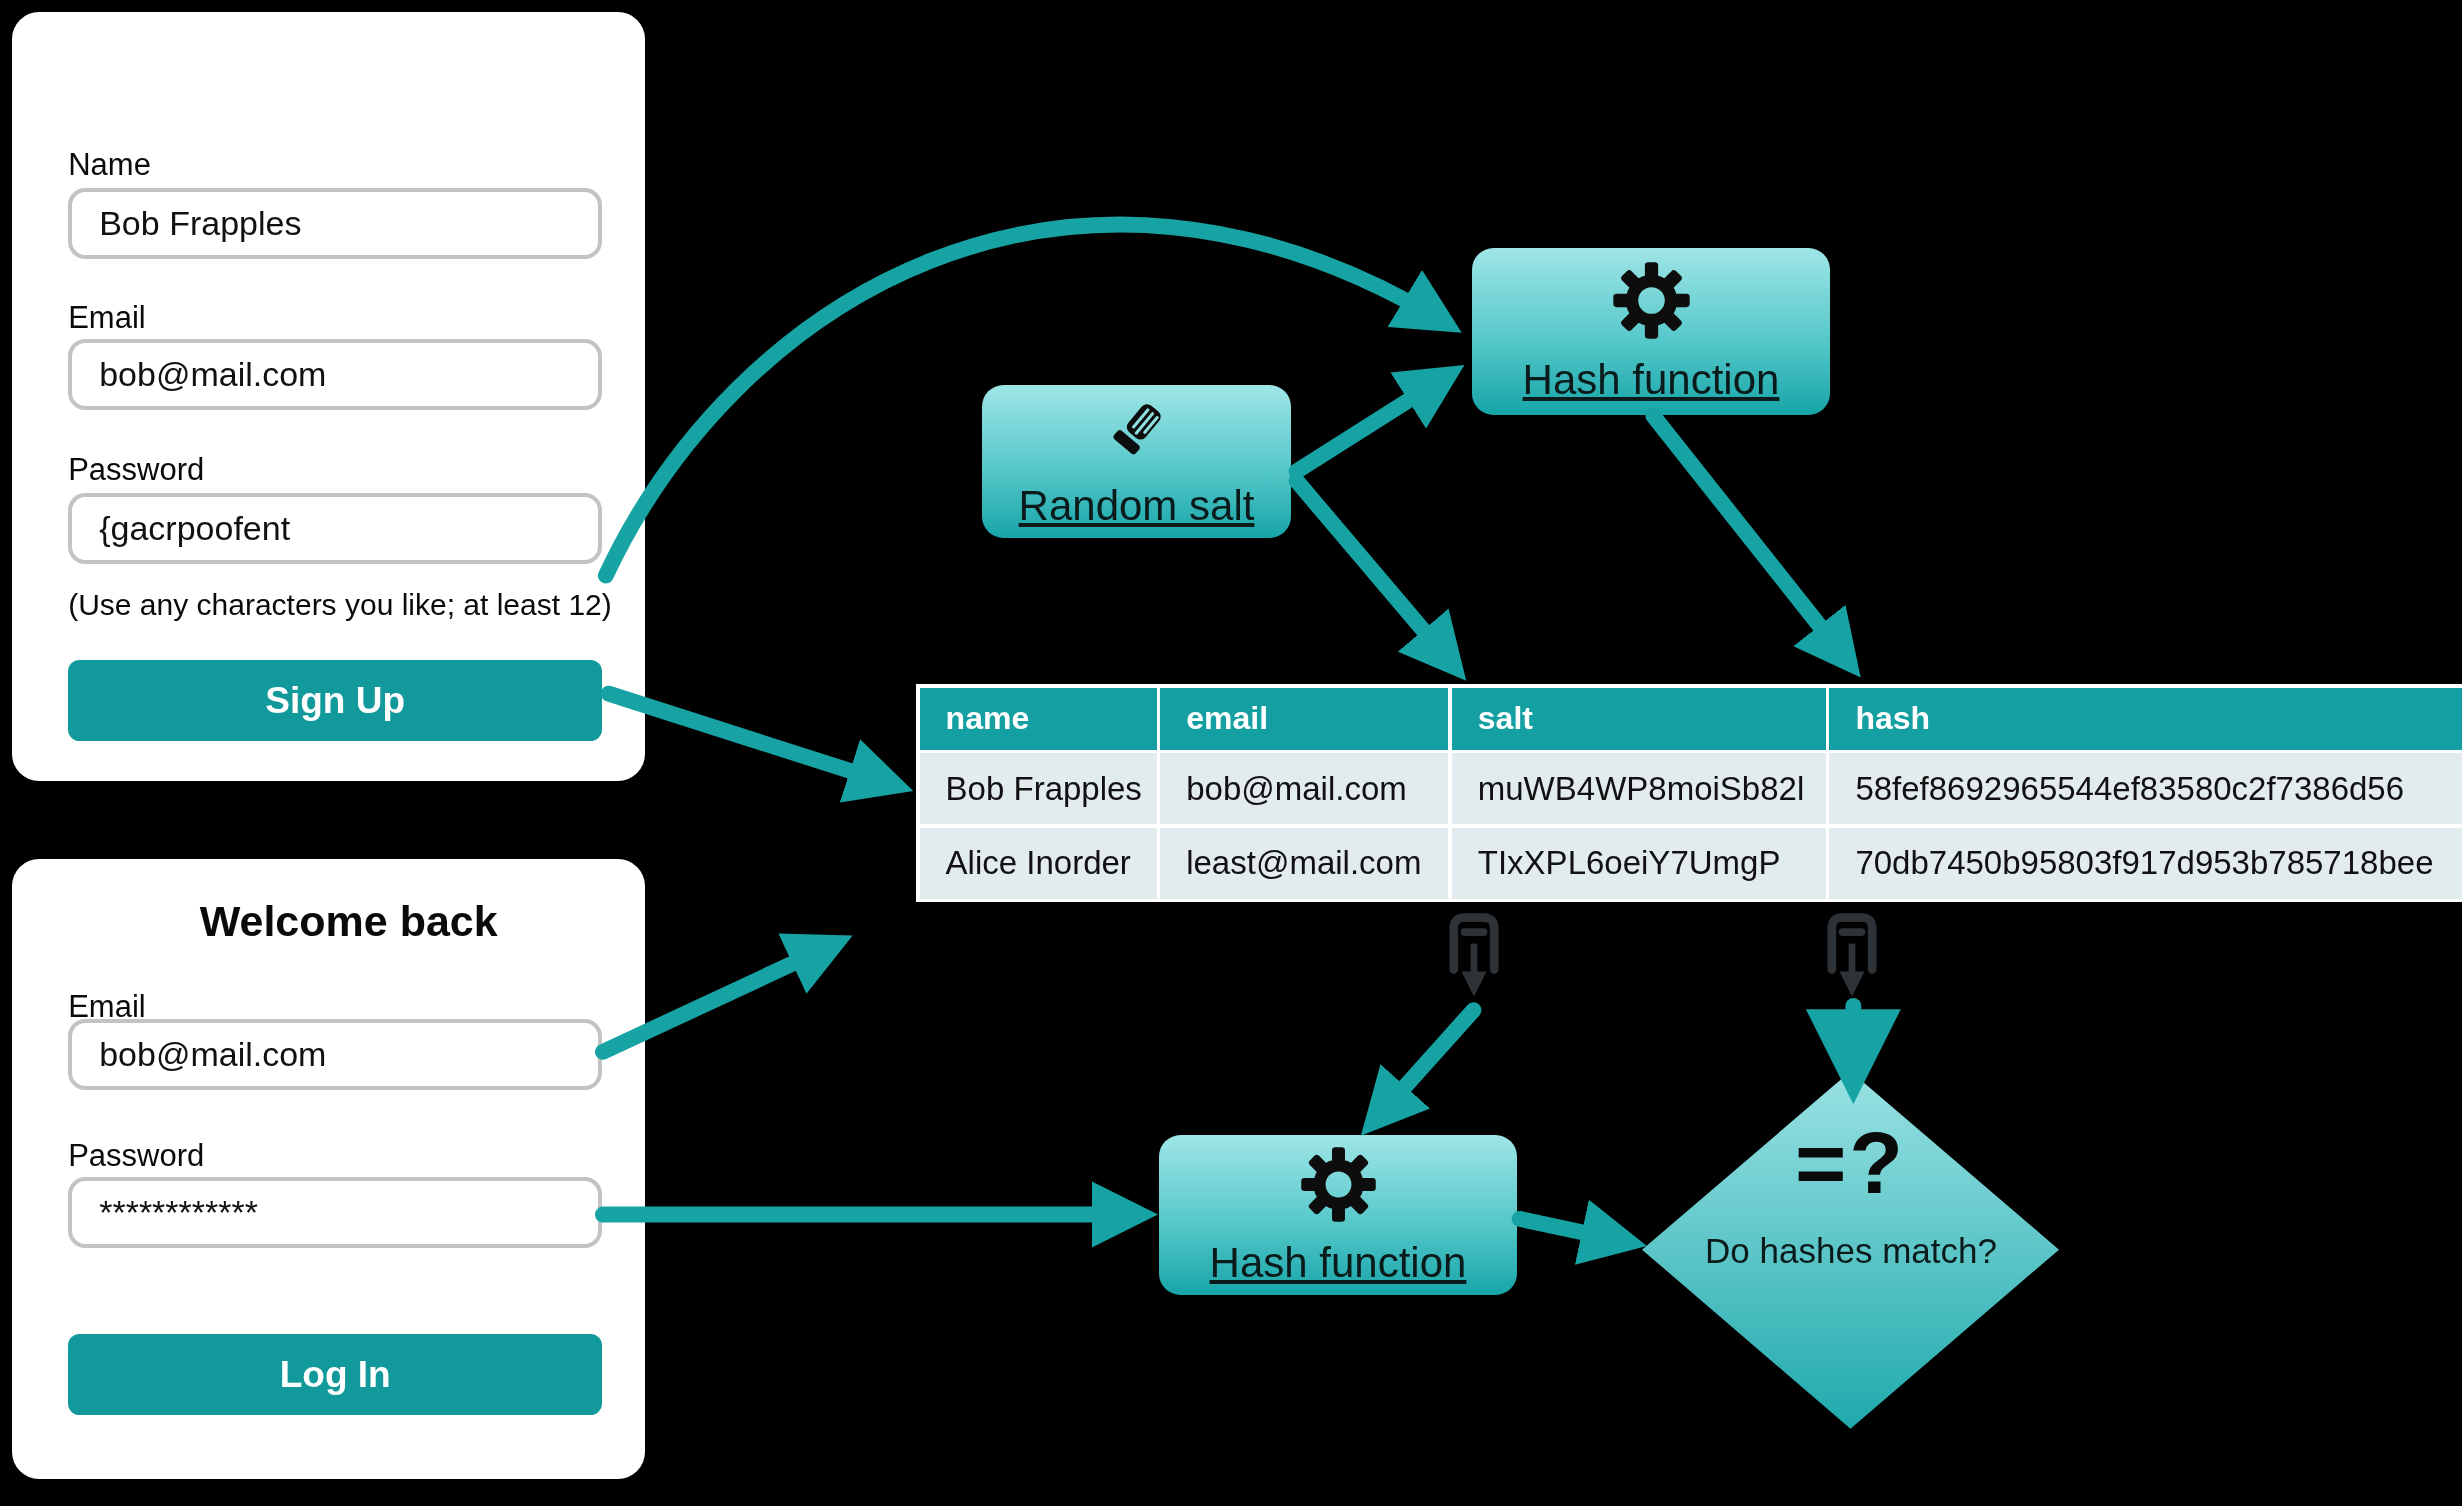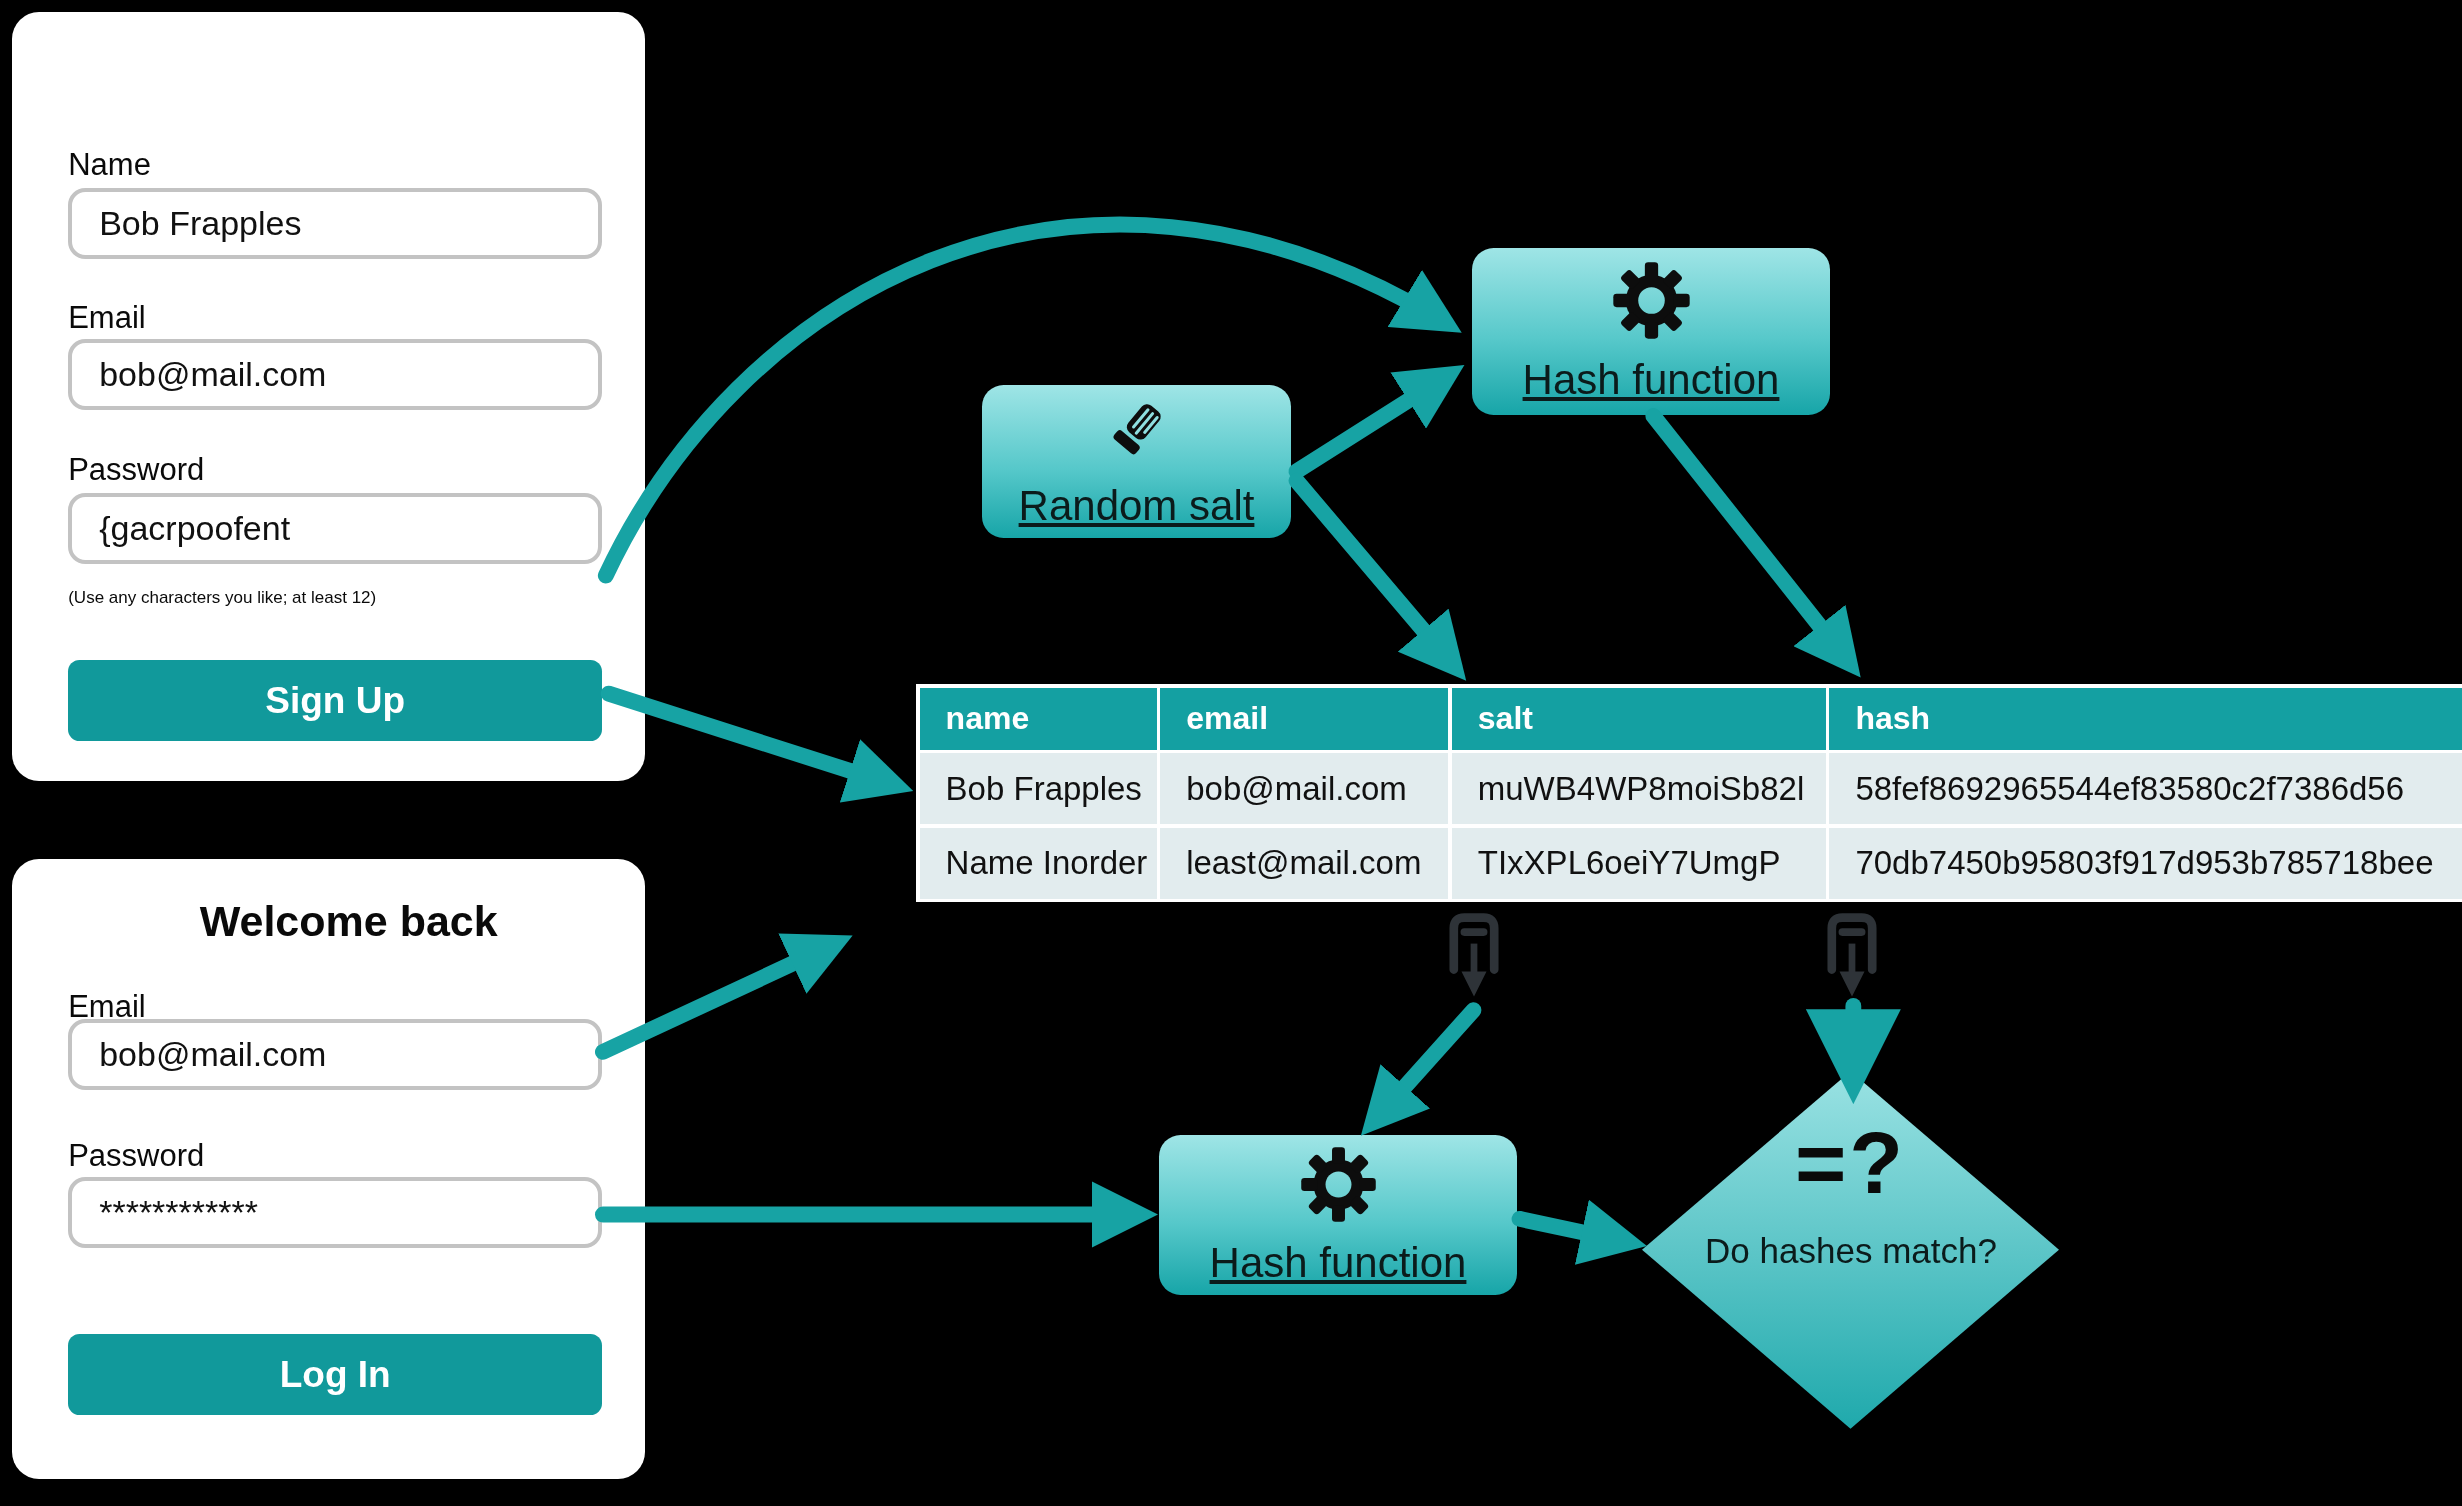--- a/index.html
+++ b/index.html
@@ -9,21 +9,21 @@
 
   
   .card{position:absolute;background:#fff;border-radius:27px;}
   .card-title{position:absolute;width:100%;text-align:center;
               font-size:43px;font-weight:bold;color:#0a0a0a;}
   .field-label{position:absolute;font-size:31px;color:#0a0a0a;}
   .text-input{position:absolute;box-sizing:border-box;height:71px;width:534px;
               border:4.3px solid #c3c3c3;border-radius:17.3px;background:#fff;
               font-family:"Liberation Sans",sans-serif;font-size:34px;color:#111;
               padding:0 0 0 27px;outline:none;}
-  .hint{position:absolute;font-size:17px;color:#0a0a0a;}
+  .hint{position:absolute;font-size:30px;color:#0a0a0a;}
   .btn{position:absolute;width:534px;height:81px;border:none;border-radius:11.5px;
        background:#11999b;color:#fff;font-family:"Liberation Sans",sans-serif;
        font-size:37px;font-weight:bold;cursor:pointer;}
 
   
   .db-table{position:absolute;left:916px;top:684px;width:1546px;background:#fff;
             padding:3.6px;box-sizing:border-box;}
   .db-row{display:grid;grid-template-columns:237px 288px 374px 0.7px 1fr;
           grid-template-columns:237px 288px 374px 640px;grid-gap:0;
           column-gap:3.6px;margin-bottom:3.6px;}
@@ -154,21 +154,21 @@
       <div class="db-cell">salt</div>
       <div class="db-cell">hash</div>
     </div>
     <div class="db-row">
       <div class="db-cell">Bob Frapples</div>
       <div class="db-cell">bob@mail.com</div>
       <div class="db-cell">muWB4WP8moiSb82l</div>
       <div class="db-cell">58fef8692965544ef83580c2f7386d56</div>
     </div>
     <div class="db-row">
-      <div class="db-cell">Name Inorder</div>
+      <div class="db-cell">Alice Inorder</div>
       <div class="db-cell">least@mail.com</div>
       <div class="db-cell">TIxXPL6oeiY7UmgP</div>
       <div class="db-cell">70db7450b95803f917d953b785718bee</div>
     </div>
   </div>
 
   <div class="pull-icon" style="left:1445px;top:908px;">
     <svg width="58" height="101" viewBox="0 0 60 105">
       <path d="M9 64 V21 Q9 10 20 10 H40 Q51 10 51 21 V64" stroke="#2e3338" stroke-width="9" fill="none" stroke-linecap="round"></path>
       <line x1="20" y1="25" x2="40" y2="25" stroke="#2e3338" stroke-width="8" stroke-linecap="round"></line>

